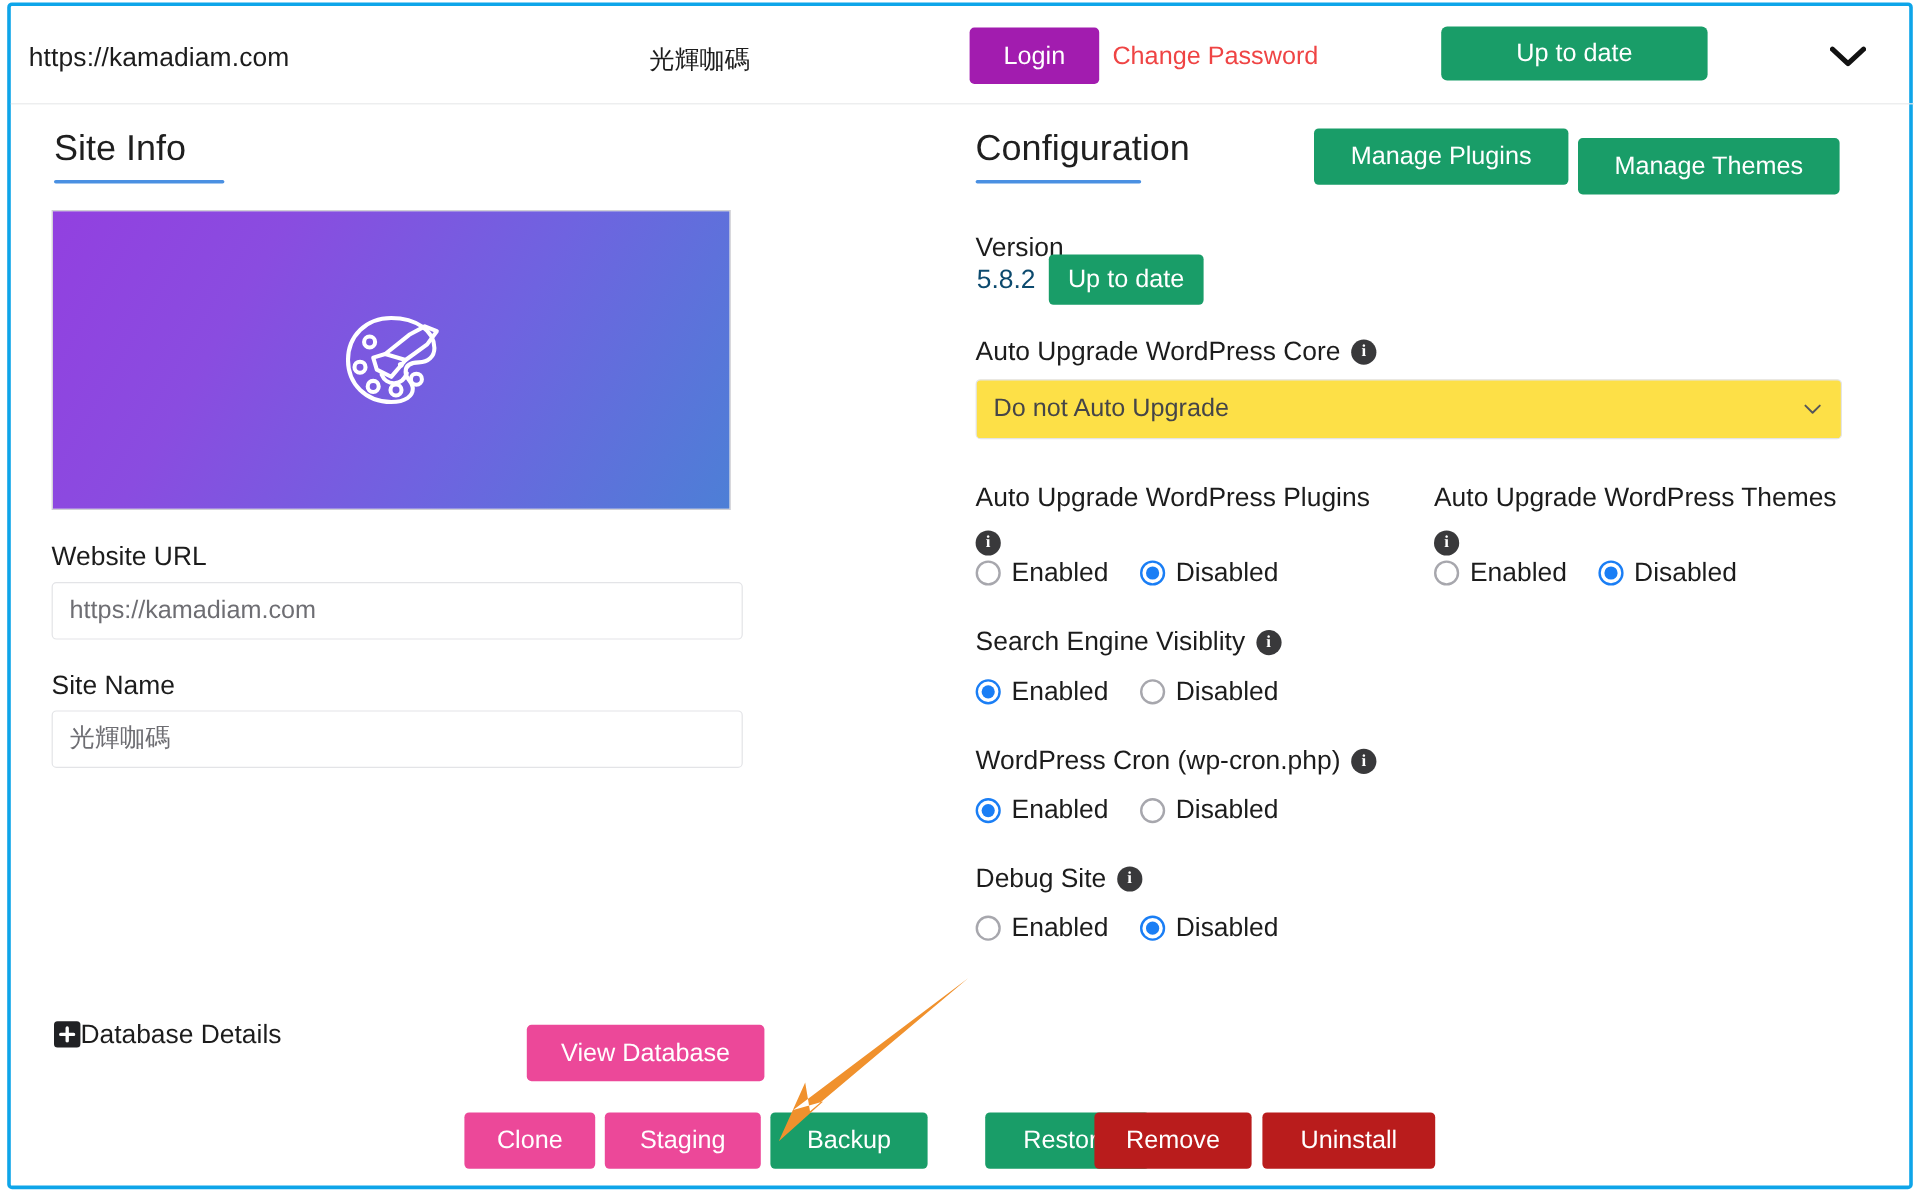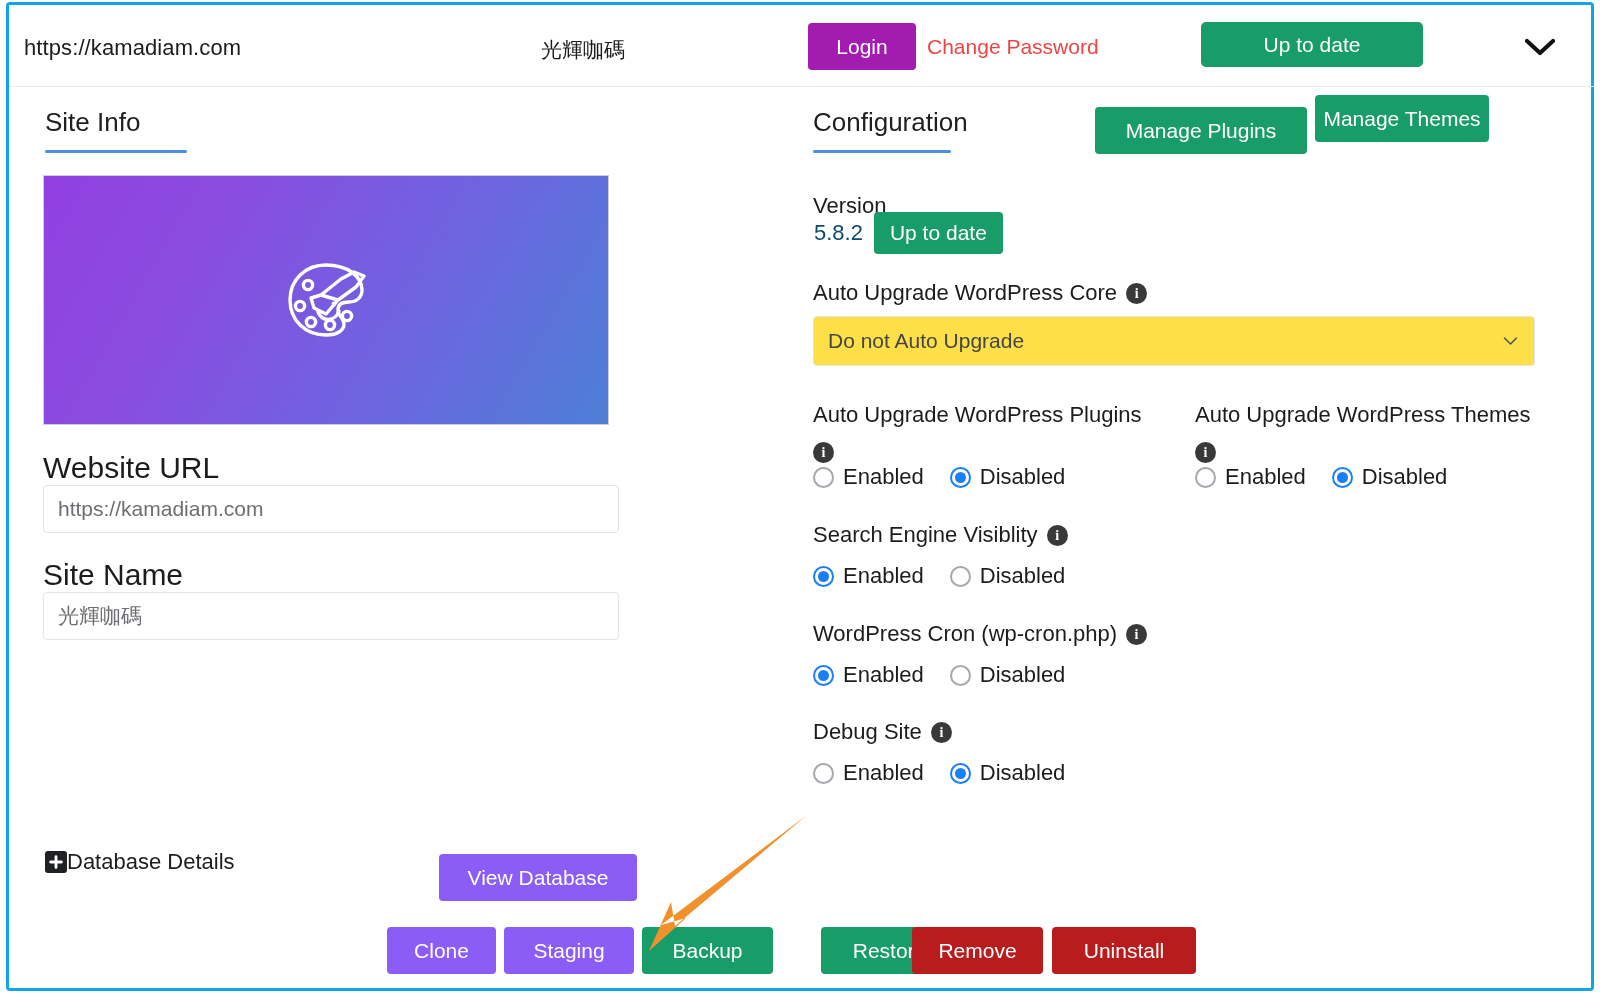--- a/index.html
+++ b/index.html
@@ -68,40 +68,40 @@
     width: 46px; height: 30px;
     display: flex; align-items: center; justify-content: center;
     cursor: pointer;
   }
 
   
   .left-col { position: absolute; left: 0; top: 82px; width: 790px; height: 907px; }
 
   .section-title {
     position: absolute;
-    font-size: 26px; color: #1f1f1f; font-weight: 400;
+    font-size: 30px; color: #1f1f1f; font-weight: 400;
   }
   .section-underline {
     position: absolute; height: 3px; background: #4a90e2; border-radius: 2px;
   }
 
   .thumb {
     position: absolute;
     left: 34px; top: 88px;
     width: 566px; height: 250px;
     background: linear-gradient(120deg, #9240e0 0%, #8a4ce0 28%, #6f63e0 62%, #4d7fd6 100%);
     border: 1px solid #cfcfd4;
     display: flex; align-items: center; justify-content: center;
     overflow: hidden;
   }
   .thumb svg { display: block; }
 
   .field-label {
     position: absolute;
-    font-size: 30px; color: #1c1c1c;
+    font-size: 22px; color: #1c1c1c;
   }
   .text-input {
     position: absolute;
     background: #fff;
     border: 1px solid #e3e4e7;
     border-radius: 4px;
     font-family: inherit;
     font-size: 21px;
     color: #454548;
     padding: 0 14px;
@@ -122,21 +122,21 @@
   .db-text { font-size: 22px; color: #1c1c1c; }
 
   .btn {
     border: none; border-radius: 4px;
     font-family: inherit; color: #fff;
     cursor: pointer;
     position: absolute;
     font-size: 21px;
     line-height: 1;
   }
-  .btn-blue   { background: #8b5cf6; }
+  .btn-blue   { background: #ec4899; }
   .btn-green  { background: #199d68; }
   .btn-red    { background: #b91c1c; }
 
   
   .right-col { position: absolute; left: 790px; top: 82px; width: 796px; height: 907px; }
 
   .cfg-label {
     position: absolute;
     font-size: 22px; color: #1c1c1c;
     display: flex; align-items: flex-start; gap: 9px;
@@ -283,21 +283,21 @@
     <button class="btn btn-green" style="left:772px; top:922px; width:137px; height:47px;margin-left:40px;">Restore</button>
     <button class="btn btn-red" style="left:903px; top:922px; width:131px; height:47px;">Remove</button>
     <button class="btn btn-red" style="left:1043px; top:922px; width:144px; height:47px;">Uninstall</button>
 
     <div class="right-col">
 
       <div class="section-title" style="left:14px; top:20px;">Configuration</div>
       <div class="section-underline" style="left:14px; top:63px; width:138px;"></div>
 
       <button class="btn btn-green" style="left:296px; top:20px; width:212px; height:47px;">Manage Plugins</button>
-      <button class="btn btn-green" style="left:516px; top:8px; width:174px; height:47px;">Manage Themes</button>
+      <button class="btn btn-green" style="left:516px; top:28px; width:218px; height:47px;">Manage Themes</button>
 
       <div class="cfg-label" style="left:14px; top:105px;">Version</div>
       <div class="version-row">
         <span class="version-num">5.8.2</span>
         <button class="badge-uptodate">Up to date</button>
       </div>
 
       <div class="cfg-label" style="left:14px; top:192px;">
         <span>Auto Upgrade WordPress Core</span>
         <span class="info-icon">i</span>

